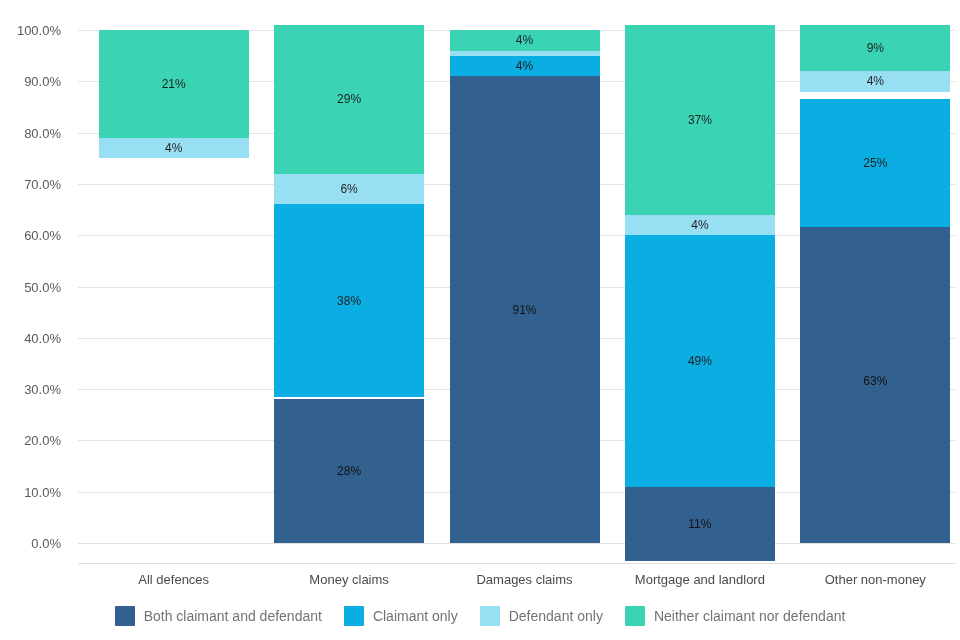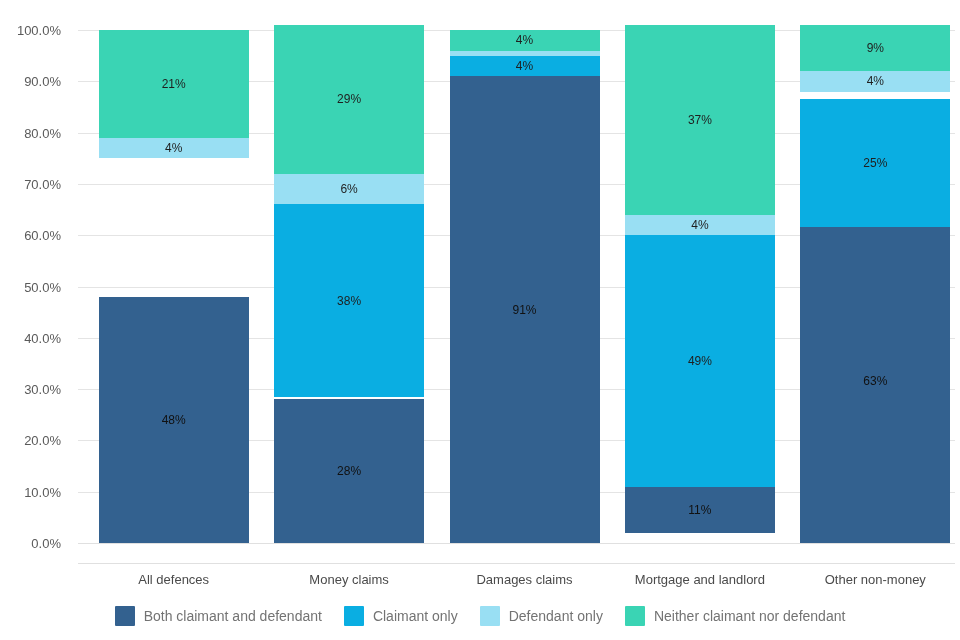--- a/index.html
+++ b/index.html
@@ -164,23 +164,20 @@
         <div class="ytick-label" style="top: 307.8px;">40.0%</div>
         <div class="ytick-label" style="top: 256.5px;">50.0%</div>
         <div class="ytick-label" style="top: 205.2px;">60.0%</div>
         <div class="ytick-label" style="top: 153.9px;">70.0%</div>
         <div class="ytick-label" style="top: 102.6px;">80.0%</div>
         <div class="ytick-label" style="top: 51.3px;">90.0%</div>
         <div class="ytick-label" style="top: 0px;">100.0%</div>
       </div>
     <div class="bars-layer" id="bars-layer">
         <div class="bar-group" style="left: 20.7px; width: 150px;">
-          <div class="seg dark" style="top: 266.76px; height: 246.24px; background: rgb(51, 97, 143);">
-            <span class="seg-label">48%</span>
-          </div>
           <div class="seg" style="top: 107.73px; height: 20.52px; background: rgb(153, 223, 243);">
             <span class="seg-label">4%</span>
           </div>
           <div class="seg" style="top: 0px; height: 107.73px; background: rgb(58, 212, 180);">
             <span class="seg-label">21%</span>
           </div>
         </div>
         <div class="bar-group" style="left: 196.1px; width: 150px;">
           <div class="seg dark" style="top: 369.36px; height: 143.64px; background: rgb(51, 97, 143);">
             <span class="seg-label">28%</span>
@@ -201,21 +198,21 @@
           </div>
           <div class="seg" style="top: 25.65px; height: 20.52px; background: rgb(10, 174, 226);">
             <span class="seg-label">4%</span>
           </div>
           <div class="seg" style="top: 20.52px; height: 5.13px; background: rgb(153, 223, 243);"></div>
           <div class="seg" style="top: 0px; height: 20.52px; background: rgb(58, 212, 180);">
             <span class="seg-label">4%</span>
           </div>
         </div>
         <div class="bar-group" style="left: 546.9px; width: 150px;">
-          <div class="seg dark" style="top: 456.57px; height: 46px; background: rgb(51, 97, 143);">
+          <div class="seg dark" style="top: 456.57px; height: 74px; background: rgb(51, 97, 143);">
             <span class="seg-label">11%</span>
           </div>
           <div class="seg" style="top: 205.2px; height: 251.37px; background: rgb(10, 174, 226);">
             <span class="seg-label">49%</span>
           </div>
           <div class="seg" style="top: 184.68px; height: 20.52px; background: rgb(153, 223, 243);">
             <span class="seg-label">4%</span>
           </div>
           <div class="seg" style="top: -5.13px; height: 189.81px; background: rgb(58, 212, 180);">
             <span class="seg-label">37%</span>

